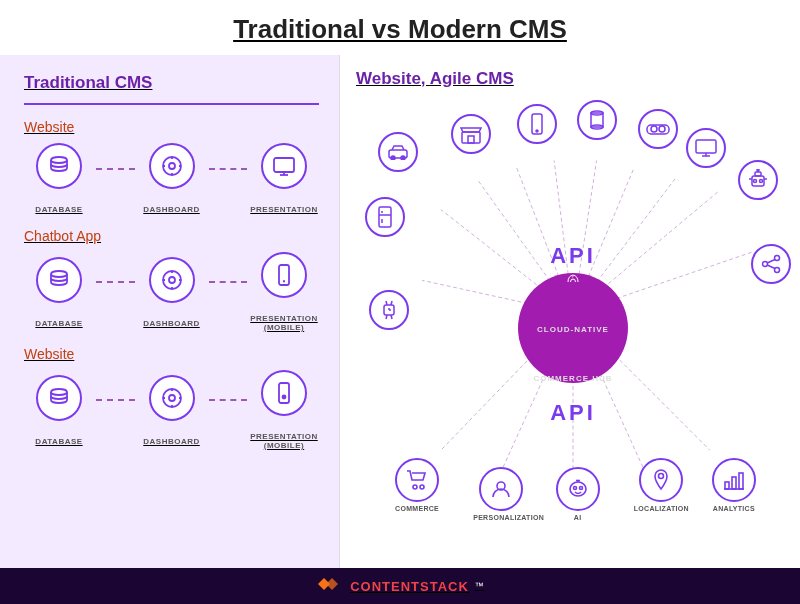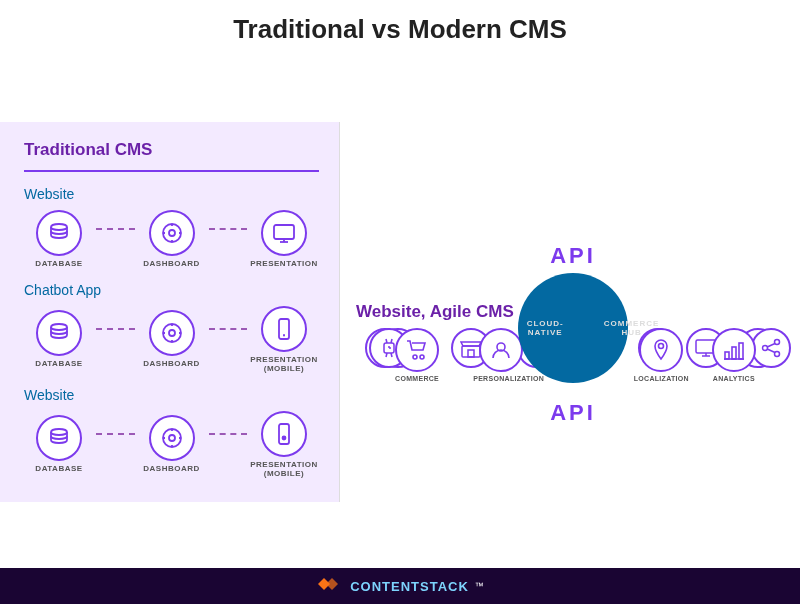--- a/index.html
+++ b/index.html
@@ -10,39 +10,39 @@
       background: #fff;
       overflow: hidden;
     }
 
     .main-container {
       width: 800px;
       height: 604px;
       display: flex;
       flex-direction: column;
       background: #fff;
+      text-decoration: underline;
     }
 
     .header {
       background: #fff;
       text-align: center;
       padding: 14px 0 10px;
       border-bottom: none;
     }
     .header h1 {
       font-size: 26px;
       font-weight: bold;
       color: #222;
     }
 
     .content-row {
       display: flex;
       flex: 1;
       overflow: hidden;
-      align-items: center;
     }
 
     
     .left-panel {
       width: 340px;
       background: #f3eaff;
       padding: 18px 20px 10px 24px;
       display: flex;
       flex-direction: column;
       border-right: 1px solid #ddd;
@@ -56,37 +56,37 @@
     }
     .panel-title-underline {
       height: 2px;
       background: #7c3aed;
       width: 100%;
       margin-bottom: 14px;
     }
 
     .section-label {
       font-size: 14px;
-      color: #0369a1;
+      color: #c2410c;
       margin-bottom: 8px;
       font-weight: 500;
     }
 
     .cms-row {
       display: flex;
       align-items: center;
       margin-bottom: 4px;
       gap: 0;
     }
 
     .icon-box {
       display: flex;
       flex-direction: column;
       align-items: center;
-      gap: 3px;
+      gap: 16px;
       width: 70px;
     }
 
     .icon-circle {
       width: 46px;
       height: 46px;
       border-radius: 50%;
       border: 2.5px solid #7c3aed;
       display: flex;
       align-items: center;
@@ -140,23 +140,23 @@
 
     
     .central-hub {
       position: absolute;
       left: 50%;
       top: 50%;
       transform: translate(-50%, -50%);
       width: 110px;
       height: 110px;
       border-radius: 50%;
-      background: #0369a1;
-      display: flex;
-      flex-direction: row;
+      background: #a21caf;
+      display: flex;
+      flex-direction: column;
       align-items: center;
       justify-content: center;
       color: #fff;
       text-align: center;
       z-index: 10;
       gap: 40px;
     }
 
     .hub-api-top {
       position: absolute;
@@ -227,21 +227,21 @@
       gap: 6px;
     }
 
     .footer-logo-icon {
       color: #f97316;
       font-size: 18px;
       font-weight: bold;
     }
 
     .footer-logo-text {
-      color: #7dd3fc;
+      color: #ef4444;
       font-size: 13px;
       font-weight: bold;
       letter-spacing: 1px;
       text-align: right;
     }
 
     .footer-tm {
       color: #fff;
       font-size: 9px;
       vertical-align: super;

